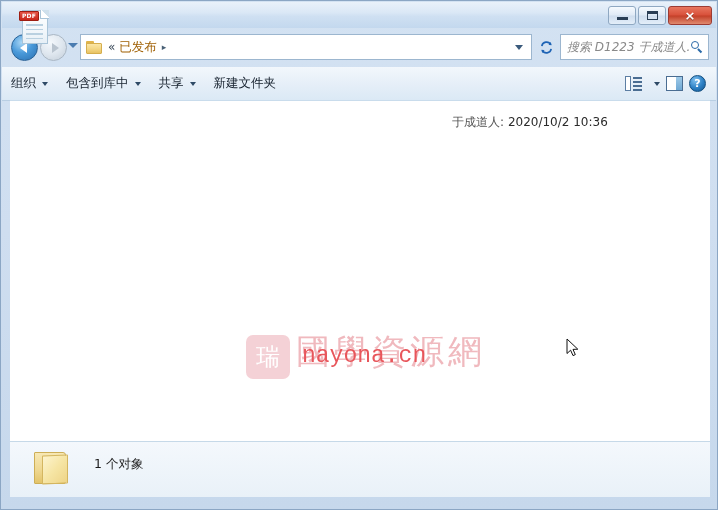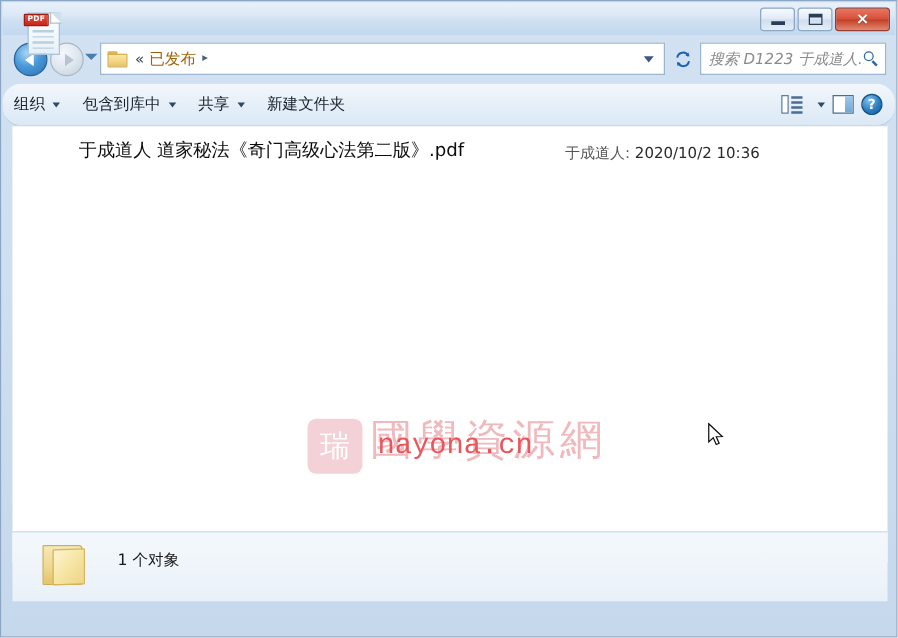--- a/index.html
+++ b/index.html
@@ -224,21 +224,20 @@
 
   
   #toolbar {
     position: absolute;
     left: 1px; top: 66px;
     width: 714px; height: 33px;
     background: linear-gradient(to bottom, #f2f7fc 0%, #e6eff8 50%, #dbe9f5 100%);
     border-bottom: 1px solid #b8cee3;
     display: flex;
     align-items: center;
-    border-radius: 15px;
   }
   .tb-item {
     display: flex;
     align-items: center;
     height: 23px;
     padding: 0 9px;
     font-size: 12.5px;
     color: #16212e;
     white-space: nowrap;
   }
@@ -412,21 +411,21 @@
   
   #cursor {
     position: absolute;
     left: 565px; top: 337px;
     width: 14px; height: 20px;
   }
 
   
   #statusbar {
     position: absolute;
-    left: 9px; top: 424px;
+    left: 9px; top: 440px;
     width: 700px; height: 55px;
     background: linear-gradient(to bottom, #f4f8fc 0%, #e9f1f8 100%);
     border-top: 1px solid #c6d9e8;
   }
   #status-folder {
     position: absolute;
     left: 22px; top: 6px;
     width: 44px; height: 40px;
   }
   .sf-back {
@@ -550,21 +549,20 @@
     <span class="pdf-fold"></span>
     <span class="pdf-lines">
       <div></div>
         <div></div>
         <div></div>
         <div></div>
     </span>
     <span class="pdf-badge">PDF</span>
   </div>
 
-  <div id="filename">于成道人 道家秘法《奇门高级心法第二版》.pdf</div>
 
   <div id="meta">
     <div>
       <span class="mlabel">于成道人:</span>
       <span>2020/10/2 10:36</span>
     </div>
   </div>
 
   <svg id="cursor" viewBox="0 0 14 20">
     <path d="M1 1 L1 15.5 L4.6 12.2 L7.0 17.6 L9.3 16.6 L7.0 11.4 L11.8 11.2 Z" fill="#ffffff" stroke="#111111" stroke-width="1"></path>

